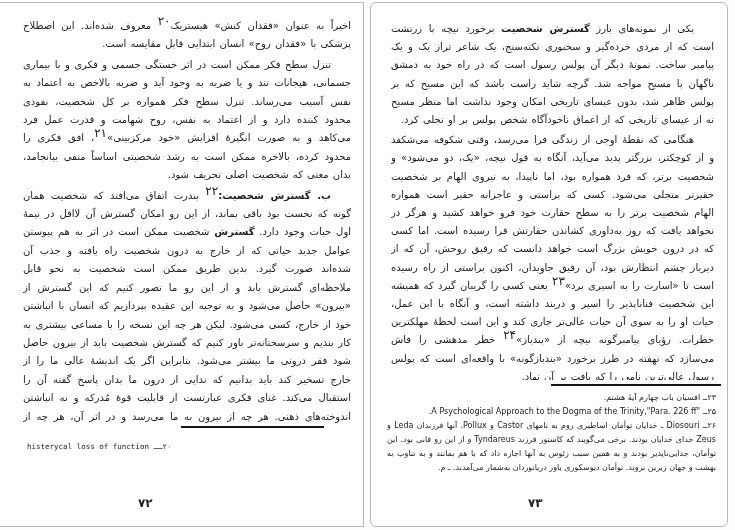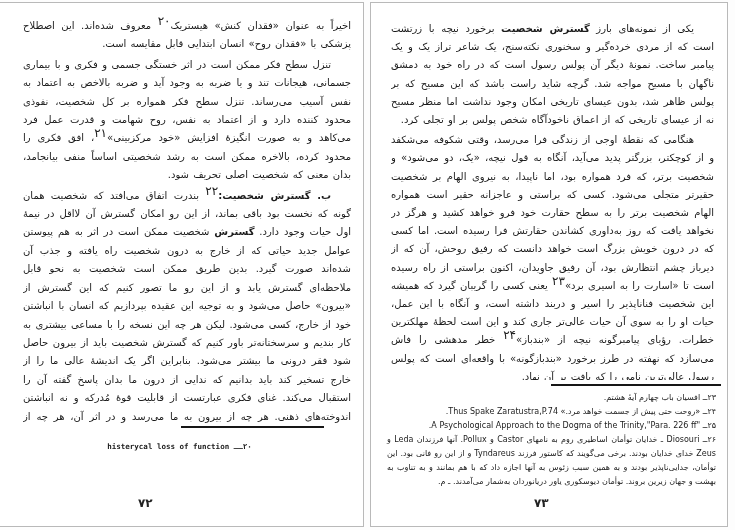--- a/index.html
+++ b/index.html
@@ -6,49 +6,49 @@
   body{
     width:735px;height:530px;position:relative;overflow:hidden;
     background:#fdfdfd;color:#1b1b1b;
     font-family:"DejaVu Sans",sans-serif;
   }
   .page{
     position:absolute;top:2px;height:525px;box-sizing:border-box;
     background:#ffffff;border:1px solid #b9b9b9;overflow:hidden;
   }
   .page-left{left:-3px;width:367px;border-left:none;}
-  .page-right{left:370px;width:358px;}
+  .page-right{left:370px;width:358px;border-radius:6px;}
   .body-text{
     position:absolute;direction:rtl;text-align:justify;
     font-size:10px;line-height:18.4px;overflow:hidden;
     letter-spacing:0;word-spacing:1px;
   }
   .page-left .body-text{top:14px;right:12px;left:26px;height:406px;}
   .page-right .body-text{top:17px;right:13px;left:20px;height:360px;line-height:18.2px;}
   .para{margin:0 0 2px 0;padding:0;}
   .para.indent{text-indent:20px;}
   .para b{font-weight:bold;}
   sup{font-size:12px;line-height:0;vertical-align:super;}
   .separator{position:absolute;height:2px;background:#161616;}
   .page-left .separator{top:423px;right:39px;width:143px;}
   .page-right .separator{top:381px;right:6px;width:170px;}
   .footnotes{position:absolute;direction:rtl;}
-  .footnotes-left{top:436px;right:31px;left:30px;text-align:center;font-weight:bold;}
+  .footnotes-left{top:436px;right:31px;left:30px;text-align:left;}
   .footnotes-left .footnote{
     font-family:"DejaVu Sans Mono","Liberation Mono",monospace;
     font-size:7.5px;line-height:15.5px;white-space:nowrap;
   }
   .footnotes-right{top:388px;right:11px;left:16px;text-align:justify;}
   .footnotes-right .footnote{font-size:8px;line-height:14px;}
   .fn-num{white-space:nowrap;}
   .page-num{
     position:absolute;bottom:16px;font-size:12px;font-weight:bold;color:#222;
   }
   .page-left .page-num{left:141px;}
-  .page-right .page-num{left:163px;}
+  .page-right .page-num{left:157px;}
 </style>
 </head>
 <body>
 
 <div class="page page-left">
   <div class="body-text" id="left-paras">
       <p class="para">اخیراً به عنوان «فقدان کنش» هیستریک<sup>۲۰</sup> معروف شده‌اند. این اصطلاح پزشکی با «فقدان روح» انسان ابتدایی قابل مقایسه است.</p>
       <p class="para indent">تنزل سطح فکر ممکن است در اثر خستگی جسمی و فکری و با بیماری جسمانی، هیجانات تند و یا ضربه به وجود آید و ضربه بالاخص به اعتماد به نفس آسیب می‌رساند. تنزل سطح فکر همواره بر کل شخصیت، نفوذی محدود کننده دارد و از اعتماد به نفس، روح شهامت و قدرت عمل فرد می‌کاهد و به صورت انگیزهٔ افزایش «خود مرکزبینی»<sup>۲۱</sup>، افق فکری را محدود کرده، بالاخره ممکن است به رشد شخصیتی اساساً منفی بیانجامد، بدان معنی که شخصیت اصلی تحریف شود.</p>
       <p class="para indent"><b>ب. گسترش شخصیت:</b><sup>۲۲</sup> بندرت اتفاق می‌افتد که شخصیت همان گونه که نخست بود باقی بماند، از این رو امکان گسترش آن لااقل در نیمهٔ اول حیات وجود دارد. <b>گسترش</b> شخصیت ممکن است در اثر به هم پیوستن عوامل جدید حیاتی که از خارج به درون شخصیت راه یافته و جذب آن شده‌اند صورت گیرد. بدین طریق ممکن است شخصیت به نحو قابل ملاحظه‌ای گسترش یابد و از این رو ما تصور کنیم که این گسترش از «بیرون» حاصل می‌شود و به توجیه این عقیده بپردازیم که انسان با انباشتن خود از خارج، کسی می‌شود. لیکن هر چه این نسخه را با مساعی بیشتری به کار بندیم و سرسختانه‌تر باور کنیم که گسترش شخصیت باید از بیرون حاصل شود فقر درونی ما بیشتر می‌شود. بنابراین اگر یک اندیشهٔ عالی ما را از خارج تسخیر کند باید بدانیم که ندایی از درون ما بدان پاسخ گفته آن را استقبال می‌کند. غنای فکری عبارتست از قابلیت قوهٔ مُدرکه و نه انباشتن اندوخته‌های ذهنی. هر چه از بیرون به ما می‌رسد و در اثر آن، هر چه از درونمان برمی‌خیزد تنها در صورتی ممکن است به ما تعلق گیرد که ظرفیت درونی ما با عوامل اکتسابی جدید متناسب باشد. گسترش حقیقی شخصیت، به معنای وقوف بر رشدی است که از سرچشمه‌های درونی مایه می‌گیرد. بدون عمق روانی هرگز نمی‌توان به قدر کافی با عظمت هدف خود متناسب بود. بدین ترتیب این گفته درست است که انسان مطابق با عظمت وظیفهٔ خود رشد می‌کند، اما باید در درون خویش قابلیت رشد را داشته باشد و گرنه حتی دشوارترین وظایف نیز به حال او مفید نخواهد بود و به احتمال قوی او را خرد خواهد کرد.</p>
     </div>
@@ -60,18 +60,17 @@
 </div>
 
 <div class="page page-right">
   <div class="body-text" id="right-paras">
       <p class="para indent">یکی از نمونه‌های بارز <b>گسترش شخصیت</b> برخورد نیچه با زرتشت است که از مردی خرده‌گیر و سخنوری نکته‌سنج، یک شاعر تراز یک و یک پیامبر ساخت. نمونهٔ دیگر آن پولس رسول است که در راه خود به دمشق ناگهان با مسیح مواجه شد. گرچه شاید راست باشد که این مسیح که بر پولس ظاهر شد، بدون عیسای تاریخی امکان وجود نداشت اما منظر مسیح نه از عیسای تاریخی که از اعماق ناخودآگاه شخص پولس بر او تجلی کرد.</p>
       <p class="para indent">هنگامی که نقطهٔ اوجی از زندگی فرا می‌رسد، وقتی شکوفه می‌شکفد و از کوچکتر، بزرگتر پدید می‌آید، آنگاه به قول نیچه، «یک، دو می‌شود» و شخصیت برتر، که فرد همواره بود، اما ناپیدا، به نیروی الهام بر شخصیت حقیرتر متجلی می‌شود. کسی که براستی و عاجزانه حقیر است همواره الهام شخصیت برتر را به سطح حقارت خود فرو خواهد کشید و هرگز در نخواهد یافت که روز به‌داوری کشاندن حقارتش فرا رسیده است. اما کسی که در درون خویش بزرگ است خواهد دانست که رفیق روحش، آن که از دیرباز چشم انتظارش بود، آن رفیق جاویدان، اکنون براستی از راه رسیده است تا «اسارت را به اسیری برد»<sup>۲۳</sup> یعنی کسی را گریبان گیرد که همیشه این شخصیت فناناپذیر را اسیر و دربند داشته است، و آنگاه با این عمل، حیات او را به سوی آن حیات عالی‌تر جاری کند و این است لحظهٔ مهلکترین خطرات. رؤیای پیامبرگونه نیچه از «بندباز»<sup>۲۴</sup> خطر مدهشی را فاش می‌سازد که نهفته در طرز برخورد «بندبازگونه» با واقعه‌ای است که پولس رسول عالی‌ترین نامی را که یافت بر آن نهاد.</p>
     </div>
   <div class="separator"></div>
   <div class="footnotes footnotes-right" id="right-fns">
       <div class="footnote"><span class="fn-num">۲۳ــ</span> <span class="fn-text">افسیان باب چهارم آیهٔ هشتم.</span></div>
-      <div class="footnote"><span class="fn-num">۲۴ــ</span> <span class="fn-text">«روحت حتی پیش از جسمت خواهد مرد.» Thus Spake Zaratustra,P.74.</span></div>
       <div class="footnote"><span class="fn-num">۲۵ــ</span> <span class="fn-text">"A Psychological Approach to the Dogma of the Trinity,"Para. 226 ff.</span></div>
       <div class="footnote"><span class="fn-num">۲۶ــ</span> <span class="fn-text">Diosouri ـ خدایان توأمان اساطیری روم به نامهای Castor و Pollux. آنها فرزندان Leda و Zeus خدای خدایان بودند. برخی می‌گویند که کاستور فرزند Tyndareus و از این رو فانی بود. این توأمان، جدایی‌ناپذیر بودند و به همین سبب زئوس به آنها اجازه داد که با هم بمانند و به تناوب به بهشت و جهان زیرین بروند. توأمان دیوسکوری یاور دریانوردان به‌شمار می‌آمدند. ـ م.</span></div>
     </div>
   <div class="page-num">۷۳</div>
 </div>
 
 </body></html>

